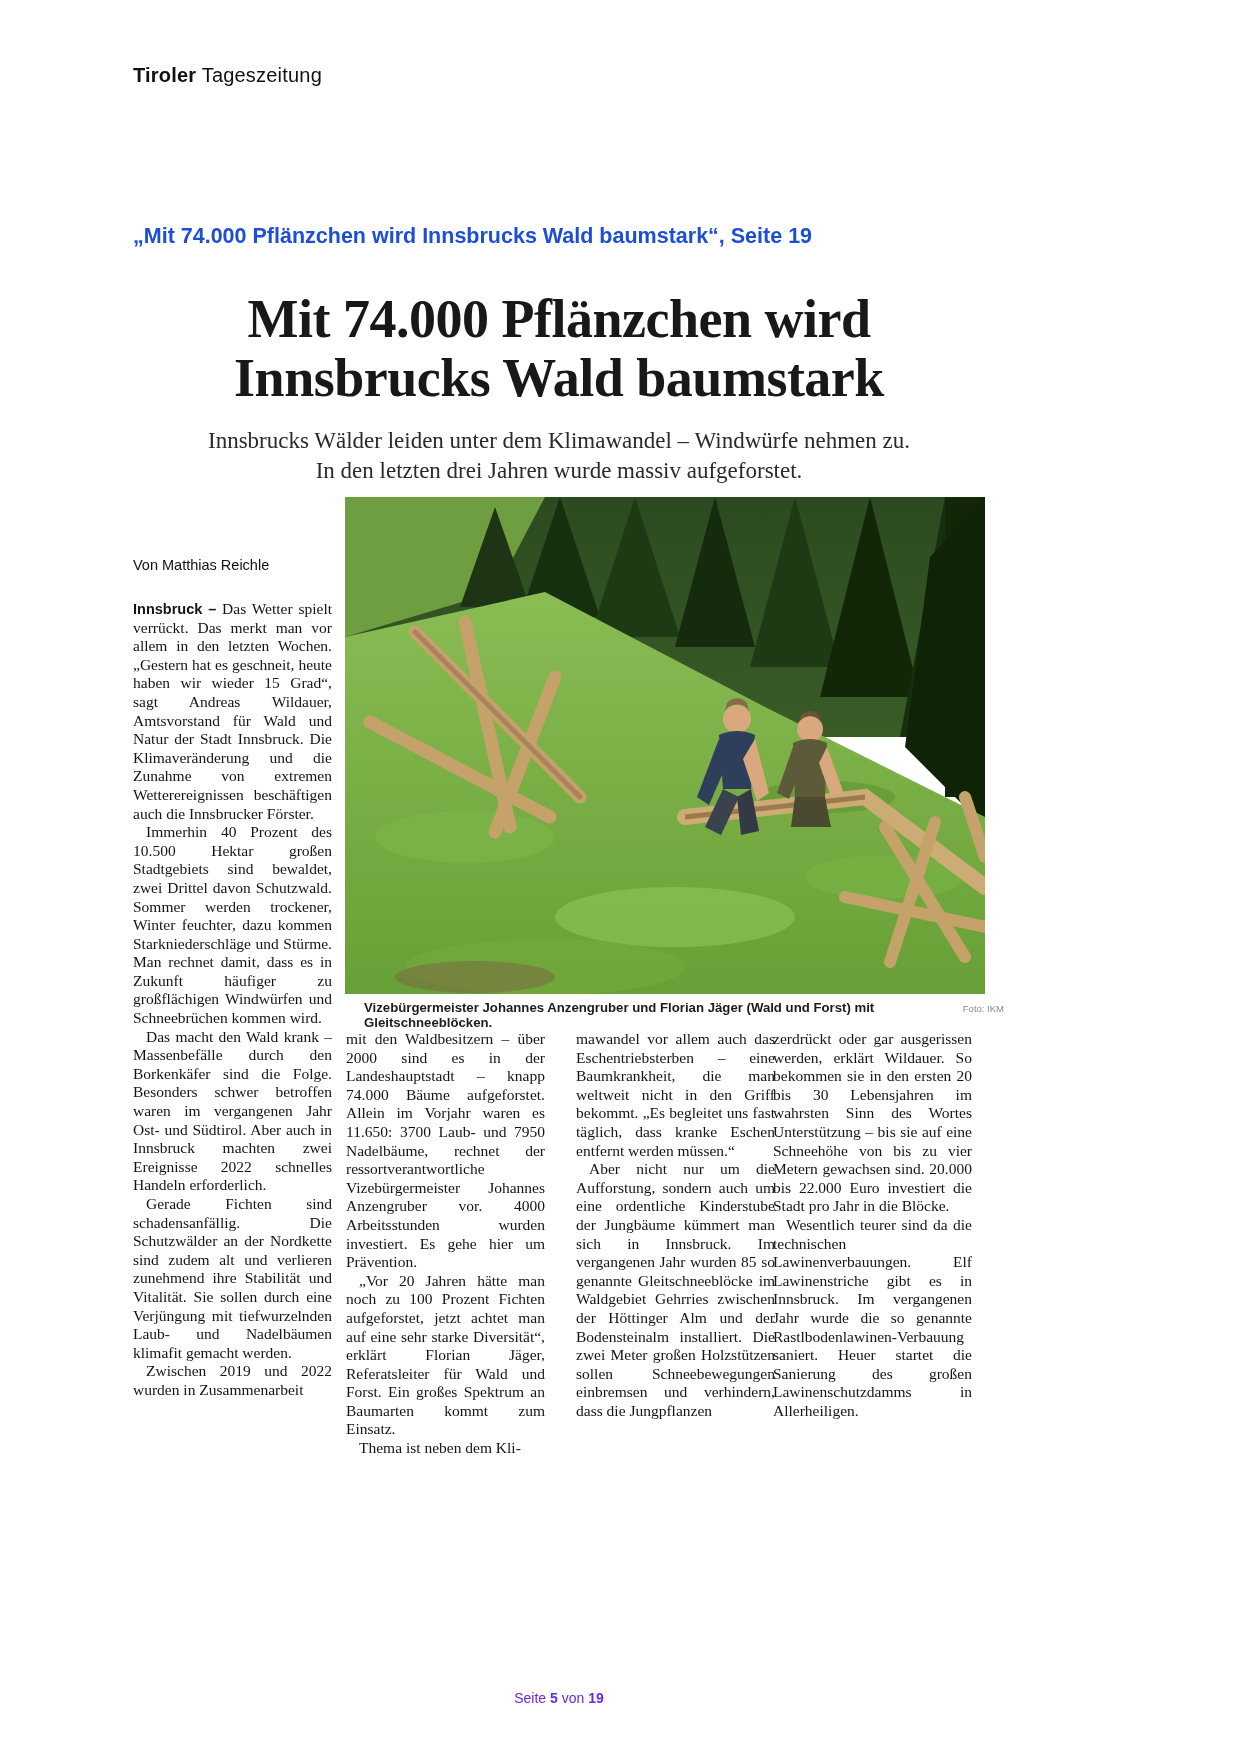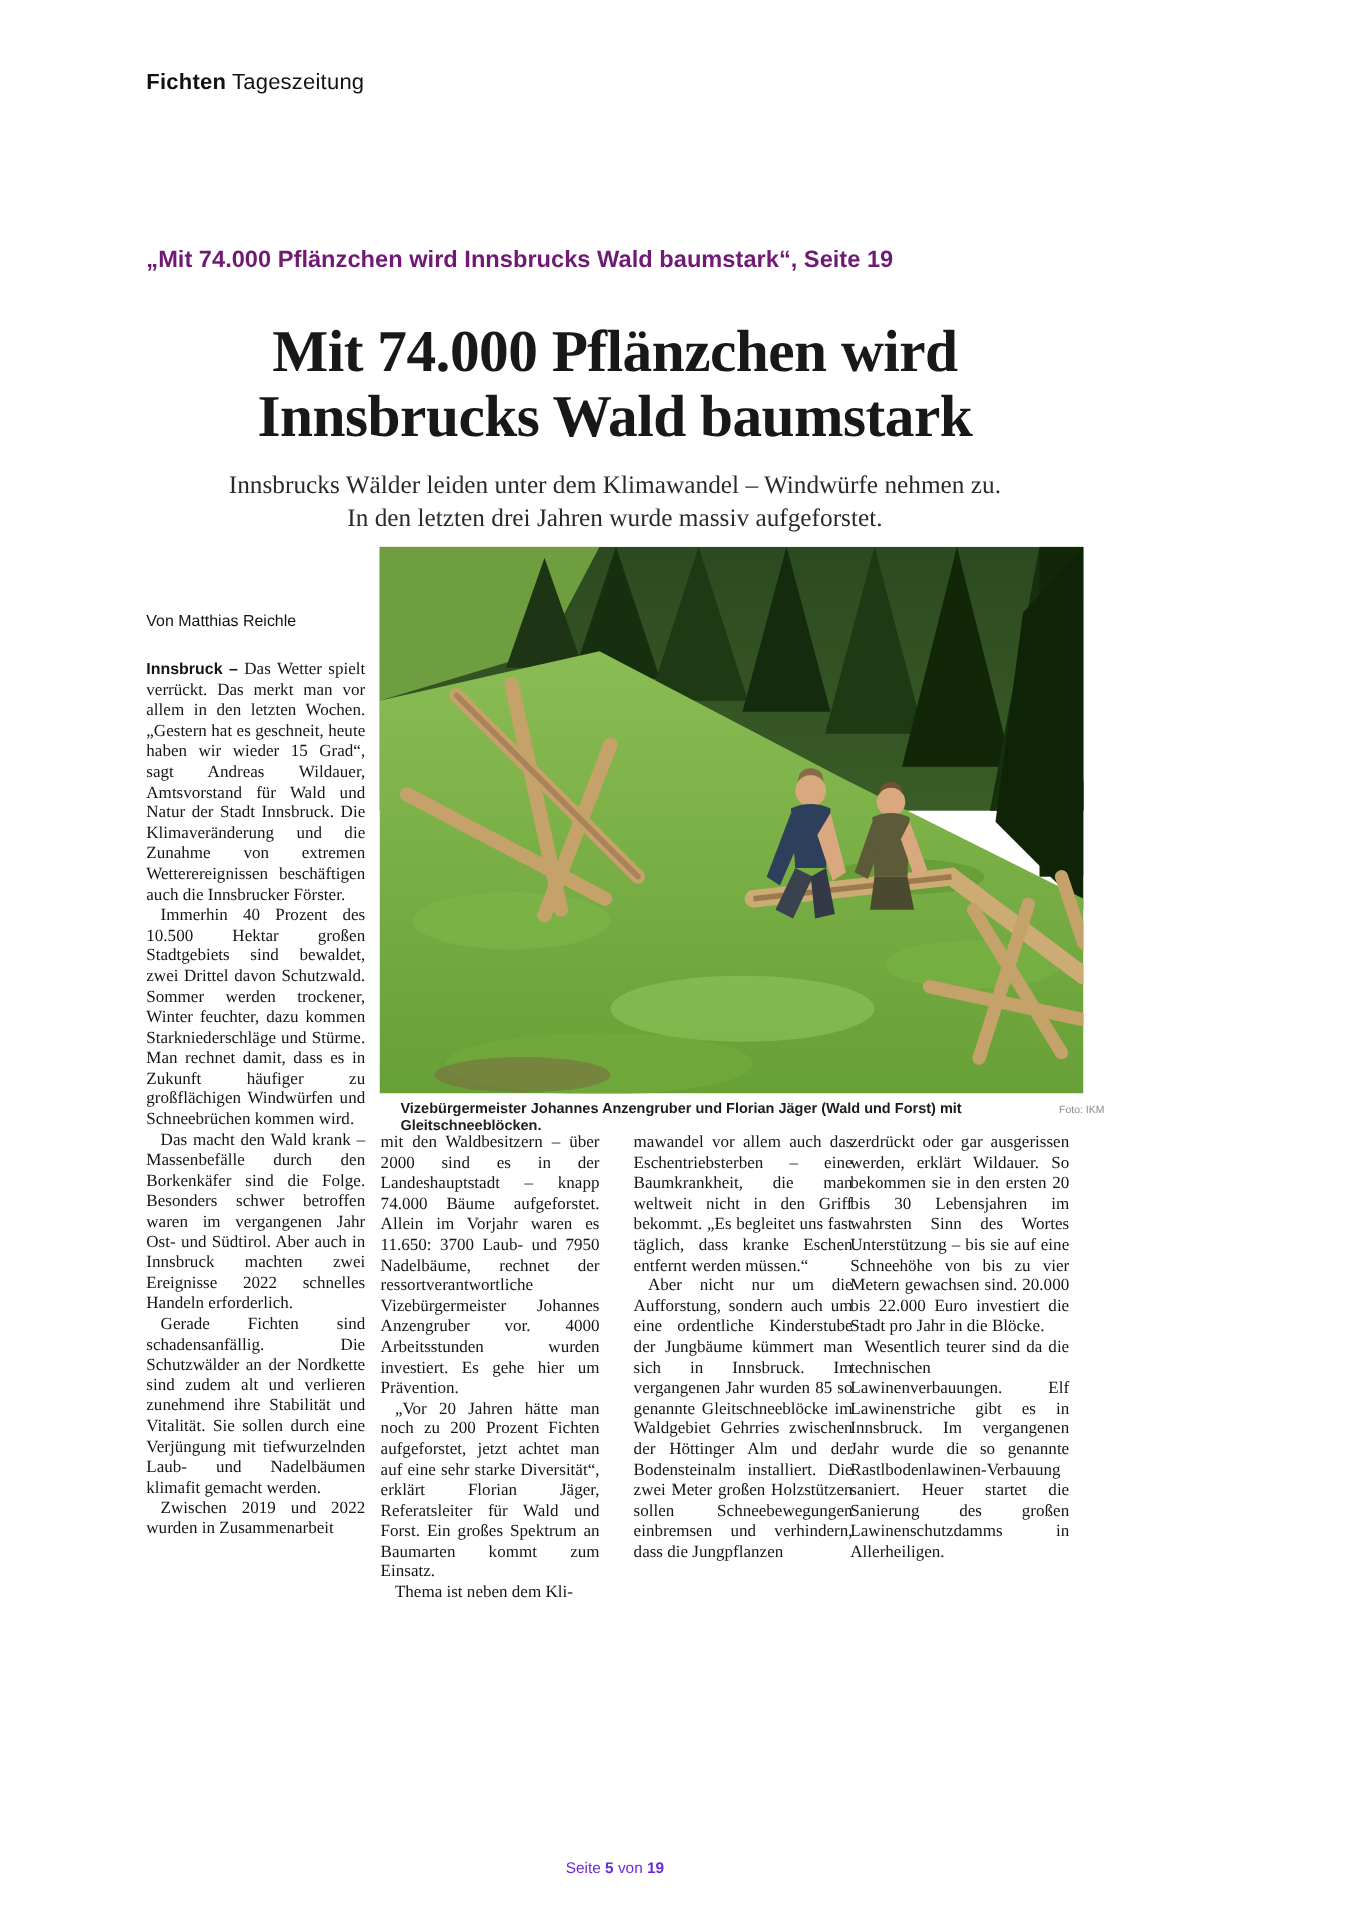--- a/index.html
+++ b/index.html
@@ -16,21 +16,21 @@
   .masthead{
     position:absolute;left:133px;top:64px;
     font-family:"Liberation Sans", sans-serif;
     font-size:20px;letter-spacing:.2px;color:#111;
   }
   .masthead .bold{font-weight:bold;}
   
   .toc-line{
     position:absolute;left:133px;top:224px;width:900px;
     font-family:"Liberation Sans", sans-serif;
-    font-weight:bold;font-size:21.5px;color:#701a75;
+    font-weight:bold;font-size:21.5px;color:#1d4ed8;
   }
   
   .article{position:absolute;left:133px;top:290px;width:852px;}
   .headline{
     text-align:center;
     font-family:"Liberation Serif", serif;
     font-weight:700;
     font-size:54px;line-height:1.09;
     letter-spacing:-0.5px;
     color:#181818;
@@ -81,21 +81,21 @@
     font-size:14px;color:#6d28d9;
   }
   .footer .bold{font-weight:bold;}
 </style>
 </head>
 <body>
 
 <div class="page">
 
   <div class="masthead">
-    <span class="bold">Fichten</span>
+    <span class="bold">Tiroler</span>
     <span>Tageszeitung</span>
   </div>
 
   <div class="toc-line">„Mit 74.000 Pflänzchen wird Innsbrucks Wald baumstark“, Seite 19</div>
 
   <div class="article">
     <div class="headline">
       <div>Mit 74.000 Pflänzchen wird</div>
       <div>Innsbrucks Wald baumstark</div>
     </div>
@@ -191,21 +191,21 @@
     </svg>
   </div>
 
   <div class="caption-row">
     <span class="caption">Vizebürgermeister Johannes Anzengruber und Florian Jäger (Wald und Forst) mit Gleitschneeblöcken.</span>
     <span class="credit">Foto: IKM</span>
   </div>
 
   <div class="col col-2">
     <p>mit den Waldbesitzern – über 2000 sind es in der Landeshauptstadt – knapp 74.000 Bäume aufgeforstet. Allein im Vorjahr waren es 11.650: 3700 Laub- und 7950 Nadelbäume, rechnet der ressortverantwortliche Vizebürgermeister Johannes Anzengruber vor. 4000 Arbeitsstunden wurden investiert. Es gehe hier um Prävention.</p>
-    <p>„Vor 20 Jahren hätte man noch zu 200 Prozent Fichten aufgeforstet, jetzt achtet man auf eine sehr starke Diversität“, erklärt Florian Jäger, Referatsleiter für Wald und Forst. Ein großes Spektrum an Baumarten kommt zum Einsatz.</p>
+    <p>„Vor 20 Jahren hätte man noch zu 100 Prozent Fichten aufgeforstet, jetzt achtet man auf eine sehr starke Diversität“, erklärt Florian Jäger, Referatsleiter für Wald und Forst. Ein großes Spektrum an Baumarten kommt zum Einsatz.</p>
     <p>Thema ist neben dem Kli-</p>
   </div>
 
   <div class="col col-3">
     <p>mawandel vor allem auch das Eschentriebsterben – eine Baumkrankheit, die man weltweit nicht in den Griff bekommt. „Es begleitet uns fast täglich, dass kranke Eschen entfernt werden müssen.“</p>
     <p>Aber nicht nur um die Aufforstung, sondern auch um eine ordentliche Kinderstube der Jungbäume kümmert man sich in Innsbruck. Im vergangenen Jahr wurden 85 so genannte Gleitschneeblöcke im Waldgebiet Gehrries zwischen der Höttinger Alm und der Bodensteinalm installiert. Die zwei Meter großen Holzstützen sollen Schneebewegungen einbremsen und verhindern, dass die Jungpflanzen</p>
   </div>
 
   <div class="col col-4">
     <p>zerdrückt oder gar ausgerissen werden, erklärt Wildauer. So bekommen sie in den ersten 20 bis 30 Lebensjahren im wahrsten Sinn des Wortes Unterstützung – bis sie auf eine Schneehöhe von bis zu vier Metern gewachsen sind. 20.000 bis 22.000 Euro investiert die Stadt pro Jahr in die Blöcke.</p>

